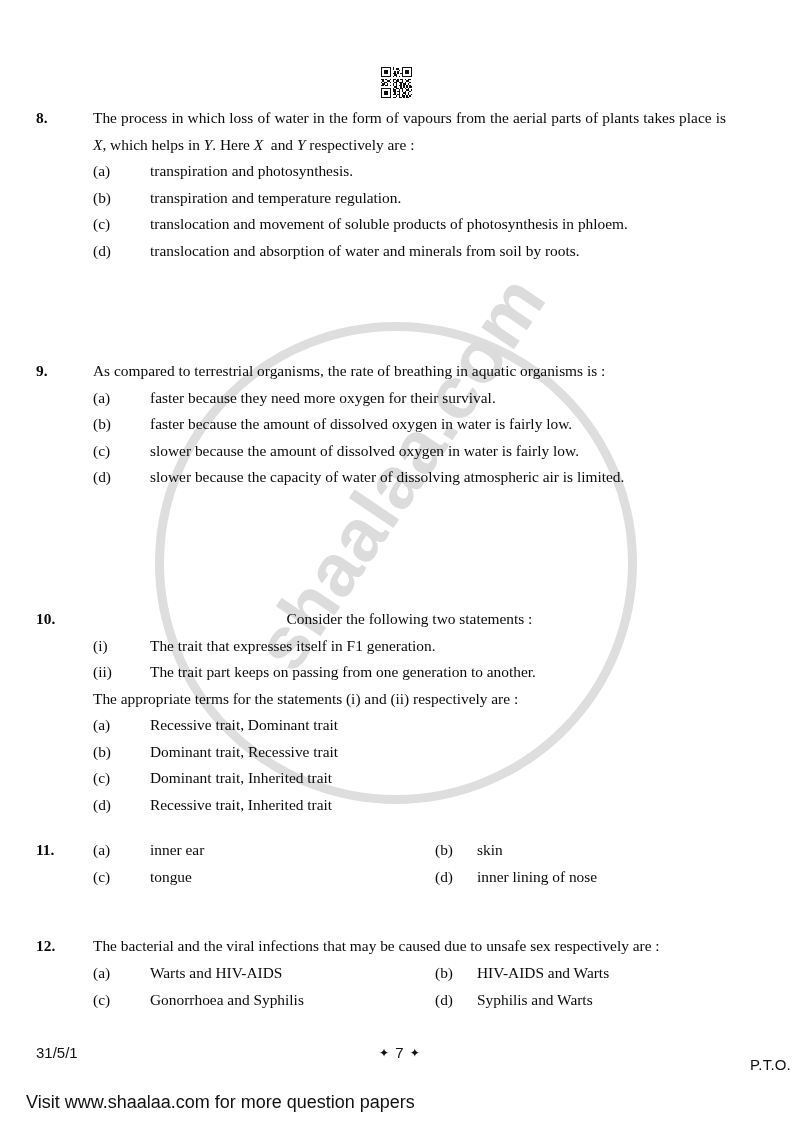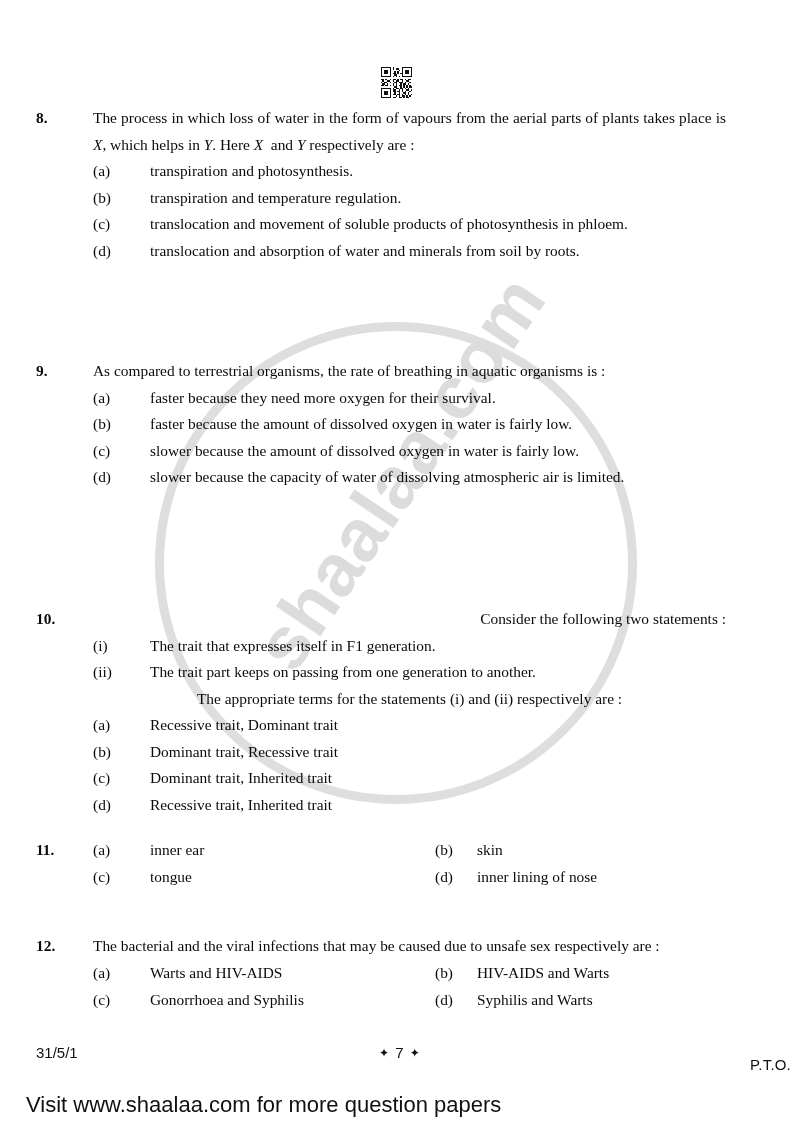--- a/index.html
+++ b/index.html
@@ -76,21 +76,21 @@
     width: 690px;
   }
   .q-head {
     position: relative;
     padding-left: 57px;
     font-size: 15.4px;
     line-height: 26.5px;
     text-align: justify;
     text-justify: inter-word;
   }
-  .q-head.nojust { text-align: right; }
+  .q-head.nojust { text-align: center; }
   .q-num {
     position: absolute;
     left: 0;
     top: 0;
     font-weight: bold;
     font-size: 15.4px;
   }
   .q-head i { font-style: italic; }
 
   
@@ -108,21 +108,21 @@
     left: 57px;
     top: 0;
     font-size: 15.4px;
   }
 
   
   .q-stem {
     padding-left: 57px;
     font-size: 15.4px;
     line-height: 26.5px;
-    text-align: center;
+    text-align: left;
   }
 
   
   .opt-row {
     position: relative;
     height: 27px;
     font-size: 15.4px;
     line-height: 26.5px;
   }
   .opt-cell { position: absolute; top: 0; white-space: nowrap; }
@@ -151,21 +151,21 @@
     text-align: center; letter-spacing: 1px;
   }
   #page-number .star { font-size: 12px; position: relative; top: -1px; }
   #pto-label { position: absolute; right: 34px; top: 12px; letter-spacing: .2px; text-align: right; }
 
   #site-note {
     position: absolute;
     left: 26px;
     top: 1092px;
     font-family: "Liberation Sans", "DejaVu Sans", sans-serif;
-    font-size: 22px;
+    font-size: 18px;
     color: #111;
   }
 </style>
 </head>
 <body>
 
 <div id="watermark-layer">
   <div class="wm-circle"></div>
   <div class="wm-text">shaalaa.com</div>
 </div>

